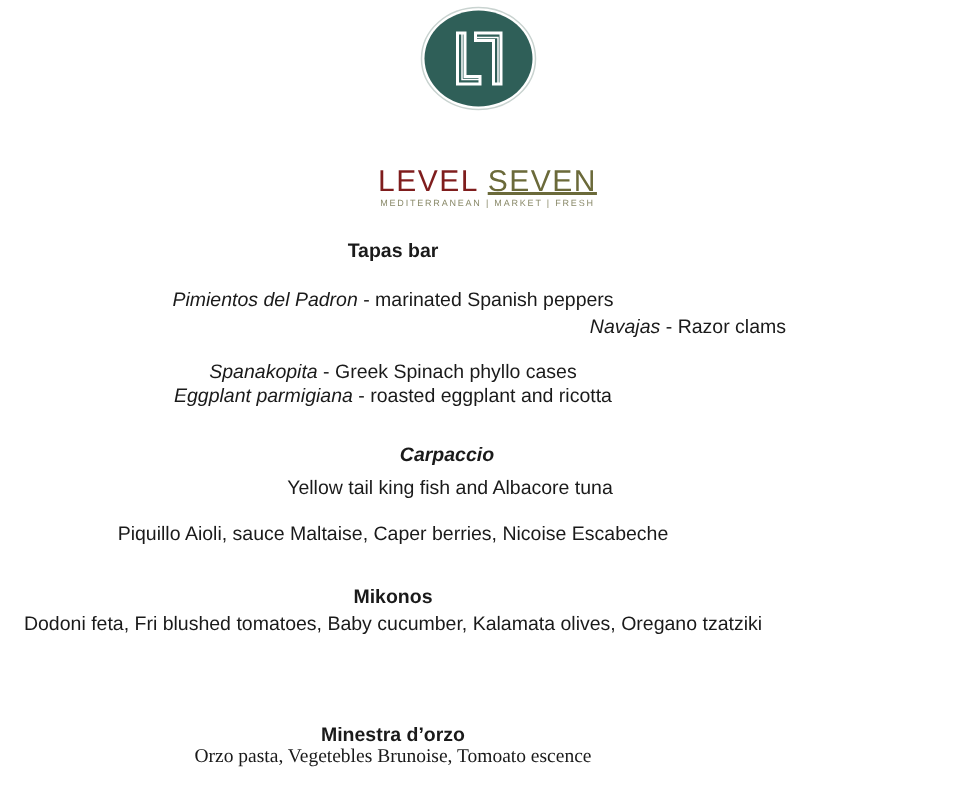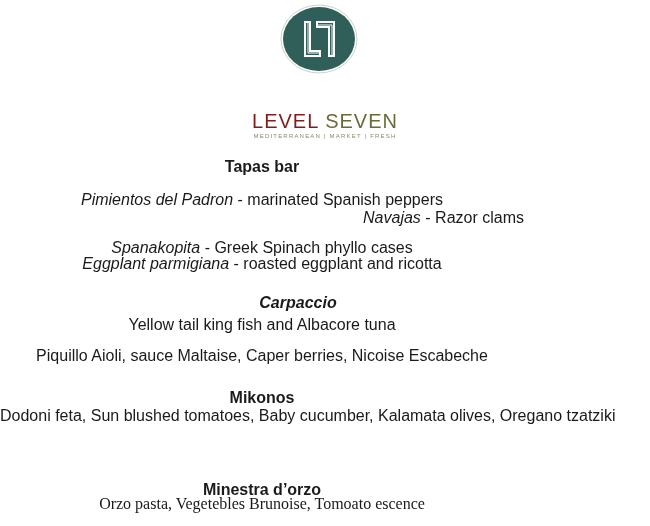--- a/index.html
+++ b/index.html
@@ -2,24 +2,24 @@
 <html><head>
 <meta charset="utf-8">
 <style>
   html, body { margin: 0; padding: 0; background: #ffffff; }
   body { width: 650px; height: 526px; position: relative; overflow: hidden;
          font-family: "Liberation Sans", sans-serif; color: #1a1a1a; }
   .logo-circle { position: absolute; left: 280px; top: 4px; width: 78px; height: 70px; }
   .wordmark { position: absolute; left: 0; top: 84px; width: 650px; text-align: center;
               font-size: 20px; letter-spacing: 1px; line-height: 22px; }
   .wordmark .w1 { color: #7f1d1d; }
-  .wordmark .w2 { color: #6b6a3a; }
+  .wordmark .w2 { color: #6b6a3a; text-decoration: underline; }
   .tagline { position: absolute; left: 0; top: 107px; width: 650px; text-align: center;
              font-size: 6px; letter-spacing: 1.2px; color: #8a8a6a; }
-  .line { position: absolute; left: 0; width: 524px; text-align: center; font-size: 16px; line-height: 16px; white-space: nowrap; }
+  .line { position: absolute; left: 0; width: 524px; text-align: center; font-size: 13px; line-height: 16px; white-space: nowrap; }
   .h { font-weight: bold; }
   .hi { font-weight: bold; font-style: italic; padding-left: 36px; }
   .it { font-style: italic; }
 </style>
 </head>
 <body>
 
 <div>
   <svg class="logo-circle" viewBox="0 0 78 70">
     <ellipse cx="39" cy="35" rx="38" ry="34" fill="none" stroke="#c9d3d0" stroke-width="1"></ellipse>
@@ -37,20 +37,20 @@
 </div>
 
 <div class="line h" style="top:159px;">Tapas bar</div>
 
 <div class="line" style="top:192px;"><span class="it">Pimientos del Padron</span><span> - marinated Spanish peppers</span></div>
 <div class="line" style="top:210px;text-align:right;"><span class="it">Navajas</span><span> - Razor clams</span></div>
 <div class="line" style="top:240px;"><span class="it">Spanakopita</span><span> - Greek Spinach  phyllo cases</span></div>
 <div class="line" style="top:230px;margin-top:26px;"><span class="it">Eggplant parmigiana</span><span> - roasted eggplant and ricotta</span></div>
 
 <div class="line hi" style="top:295px;">Carpaccio</div>
-<div class="line" style="top:317px;">Yellow tail king fish and Albacore tuna</div>
+<div class="line" style="top:317px;padding-left:38px;">Yellow tail king fish and Albacore tuna</div>
 <div class="line" style="top:348px;">Piquillo Aioli, sauce Maltaise, Caper berries, Nicoise Escabeche</div>
 
 <div class="line h" style="top:390px;">Mikonos</div>
-<div class="line" style="top:408px;">Dodoni feta, Sun blushed tomatoes, Baby cucumber, Kalamata olives, Oregano tzatziki</div>
+<div class="line" style="top:408px;">Dodoni feta, Fri blushed tomatoes, Baby cucumber, Kalamata olives, Oregano tzatziki</div>
 
 <div class="line h" style="top:482px;">Minestra d’orzo</div>
 <div class="line" style="top:496px;font-family:Liberation Serif, serif;">Orzo pasta, Vegetebles Brunoise, Tomoato escence</div>
 
 </body></html>

